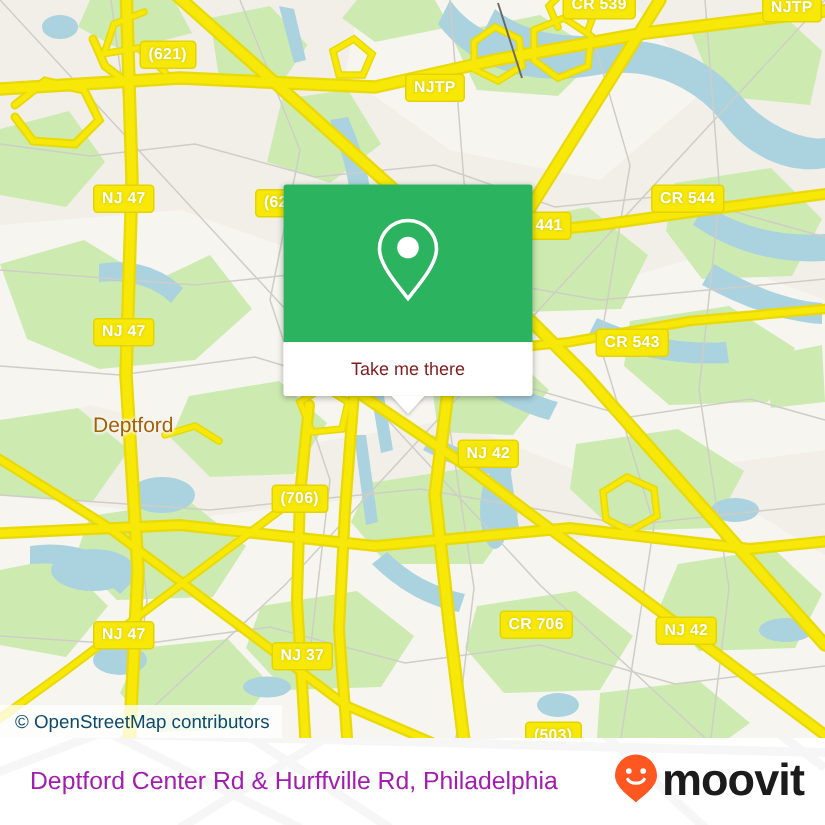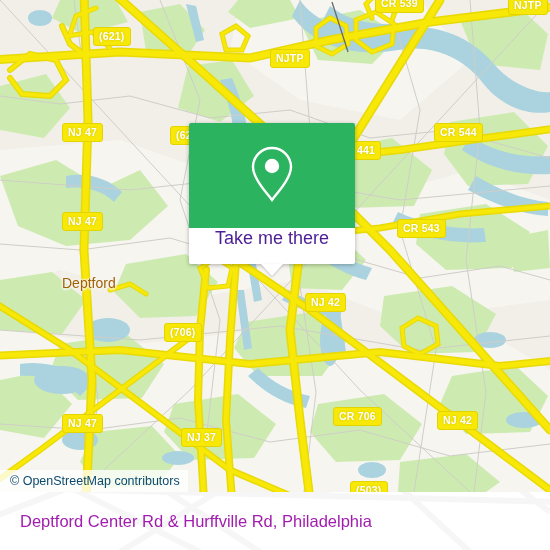--- a/index.html
+++ b/index.html
@@ -66,24 +66,24 @@
     border-radius: 2px 2px 0 0;
     display: flex;
     align-items: center;
     justify-content: center;
   }
   #popup-button {
     height: 36px;
     background: #ffffff;
     border-radius: 0 0 2px 2px;
     display: flex;
-    align-items: flex-start;
+    align-items: center;
     justify-content: center;
-    color: #4c1d95;
-    font-size: 18px;
+    color: #7f1d1d;
+    font-size: 12px;
     cursor: pointer;
   }
   #popup-tail {
     position: absolute;
     left: 50%;
     margin-left: -11px;
     bottom: -12px;
     width: 0; height: 0;
     border-left: 11px solid transparent;
     border-right: 11px solid transparent;
@@ -310,21 +310,21 @@
     <div class="shield" style="left:270px; top:49px;">NJTP</div>
     <div class="shield" style="left:375px; top:-6px;">CR 539</div>
     <div class="shield" style="left:508px; top:-4px;">NJTP</div>
     <div class="shield" style="left:62px;  top:123px;">NJ 47</div>
     <div class="shield" style="left:170px; top:126px;">(621)</div>
     <div class="shield" style="left:434px; top:123px;text-align:right;">CR 544</div>
     <div class="shield" style="left:351px; top:141px;">441</div>
     <div class="shield" style="left:62px;  top:212px;">NJ 47</div>
     <div class="shield" style="left:397px; top:219px;">CR 543</div>
     <div class="shield" style="left:305px; top:293px;">NJ 42</div>
-    <div class="shield" style="left:164px; top:323px;">(706)</div>
+    <div class="shield" style="left:181px; top:323px;">(706)</div>
     <div class="shield" style="left:333px; top:388px;margin-top:19px;">CR 706</div>
     <div class="shield" style="left:437px; top:411px;">NJ 42</div>
     <div class="shield" style="left:62px;  top:414px;">NJ 47</div>
     <div class="shield" style="left:181px; top:428px;">NJ 37</div>
     <div class="shield" style="left:350px; top:481px;">(503)</div>
 
     <div class="place-label" style="left:62px; top:275px;">Deptford</div>
 
     <div id="popup">
       <div id="popup-image">
@@ -354,16 +354,27 @@
         <path d="M-20,90 L240,-10"></path>
         <path d="M120,120 L330,-10"></path>
         <path d="M330,-10 L470,120"></path>
         <path d="M430,-10 L550,80"></path>
         <path d="M300,60 L550,40"></path>
         <path d="M-20,55 L560,70"></path>
       </g>
     </svg>
     <div id="footer-inner">
       <div id="footer-title">Deptford Center Rd &amp; Hurffville Rd, Philadelphia</div>
+      <div id="moovit-logo">
+        <span>
+          <svg width="30" height="34" viewBox="0 0 30 34" xmlns="http://www.w3.org/2000/svg">
+            <path d="M15 1 C7.3 1 1 7.3 1 15 C1 23 11 29 15 33 C19 29 29 23 29 15 C29 7.3 22.7 1 15 1 Z" fill="#ff5722"></path>
+            <circle cx="10.2" cy="12" r="1.9" fill="#ffffff"></circle>
+            <circle cx="19.8" cy="12" r="1.9" fill="#ffffff"></circle>
+            <path d="M9.5 17.5 C11.5 21 18.5 21 20.5 17.5" stroke="#ffffff" stroke-width="2.1" fill="none" stroke-linecap="round"></path>
+          </svg>
+        </span>
+        <span id="moovit-wordmark">moovit</span>
+      </div>
     </div>
   </div>
 
 </div>
 
 </body></html>

